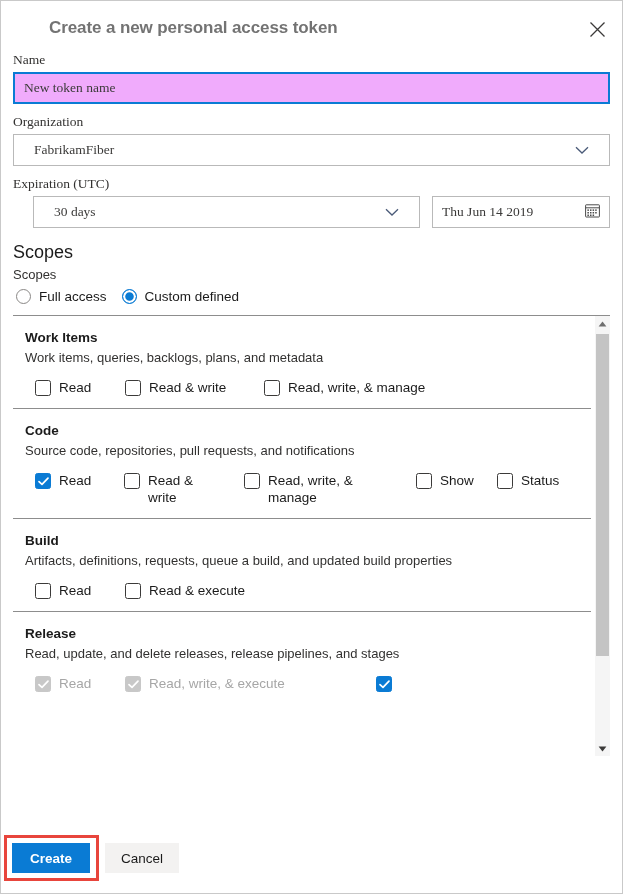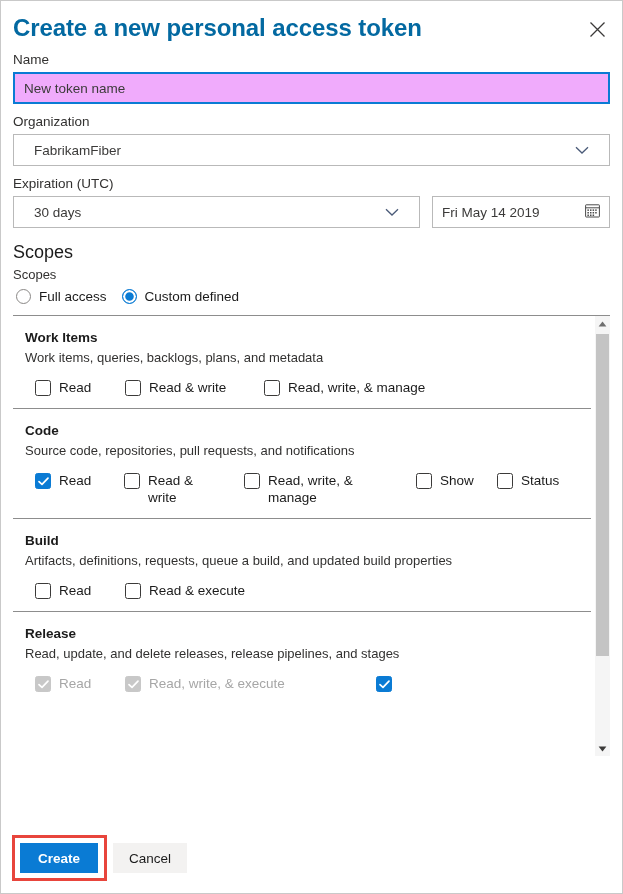--- a/index.html
+++ b/index.html
@@ -23,36 +23,37 @@
   }
 
   
   .title-row {
     display: flex;
     align-items: flex-start;
     justify-content: space-between;
     padding: 14px 12px 0 12px;
   }
   .dialog-title {
-    font-size: 24px;
+    font-size: 17px;
     font-weight: 600;
     letter-spacing: -0.1px;
-    color: #0369a1;
+    color: #737373;
     line-height: 26px;
+    margin-left: 36px;
   }
   .close-btn {
     width: 26px; height: 26px;
     display: flex; align-items: center; justify-content: center;
     cursor: pointer;
     margin-top: 1px;
   }
   .close-btn svg { display:block; }
 
   
-  .fields { padding: 0 12px; }
+  .fields { padding: 0 12px; font-family: Liberation Serif, serif; }
 
   .field-label {
     font-size: 13.5px;
     color: #323130;
     margin: 9px 0 4px 0;
     line-height: 17px;
   }
 
   .text-input {
     width: 100%;
@@ -77,20 +78,21 @@
     padding: 0 20px;
     font-size: 13.5px;
     color: #3b3a39;
     cursor: pointer;
   }
   .chev { color:#4a5a78; flex: 0 0 auto; display:flex; }
 
   .expiry-row {
     display: flex;
     gap: 12px;
+    margin-left: 20px;
   }
   .expiry-row .select-box { flex: 1 1 auto; }
   .date-box {
     width: 178px;
     flex: 0 0 178px;
     height: 32px;
     border: 1px solid #b9b9b9;
     background: #ffffff;
     display: flex;
     align-items: center;
@@ -264,21 +266,21 @@
   .show-all {
     padding: 12px 12px 0 12px;
     font-size: 13.5px;
     line-height: 18px;
   }
   .show-all a { color: #0a66c2; text-decoration: none; cursor: pointer; }
   .show-all .more { color: #323130; }
 
   .footer {
     position: absolute;
-    left: 16px; bottom: 0;
+    left: 8px; bottom: 0;
     padding: 0 0 12px 0;
     display: flex;
     align-items: center;
   }
   .highlight-box {
     border: 3px solid #e8453c;
     padding: 5px 6px 5px 5px;
     margin-left: -5px;
     display: inline-flex;
   }
@@ -342,21 +344,21 @@
     <div class="expiry-row">
       <div class="select-box">
         <span>30 days</span>
         <span class="chev">
           <svg width="14" height="9" viewBox="0 0 14 9">
               <path d="M1 1.3 L7 7 L13 1.3" stroke="#4a5a78" stroke-width="1.3" fill="none"></path>
             </svg>
         </span>
       </div>
       <div class="date-box">
-        <span>Fri May 14 2019</span>
+        <span>Thu Jun 14 2019</span>
         <span>
           <svg width="15" height="15" viewBox="0 0 15 15">
             <rect x="0.6" y="1.8" width="13.8" height="12.2" rx="0.6" fill="none" stroke="#4a4a4a" stroke-width="1"></rect>
             <line x1="0.6" y1="4.8" x2="14.4" y2="4.8" stroke="#4a4a4a" stroke-width="1"></line>
             <g fill="#4a4a4a">
               <rect x="2.4" y="6.4" width="1.5" height="1.5"></rect>
               <rect x="5.0" y="6.4" width="1.5" height="1.5"></rect>
               <rect x="7.6" y="6.4" width="1.5" height="1.5"></rect>
               <rect x="10.2" y="6.4" width="1.5" height="1.5"></rect>
               <rect x="2.4" y="9.0" width="1.5" height="1.5"></rect>

